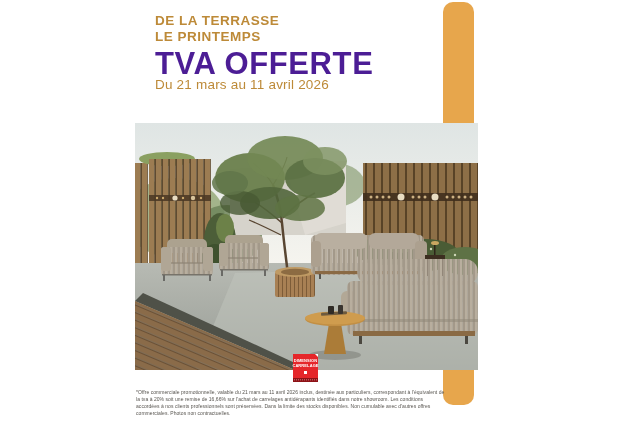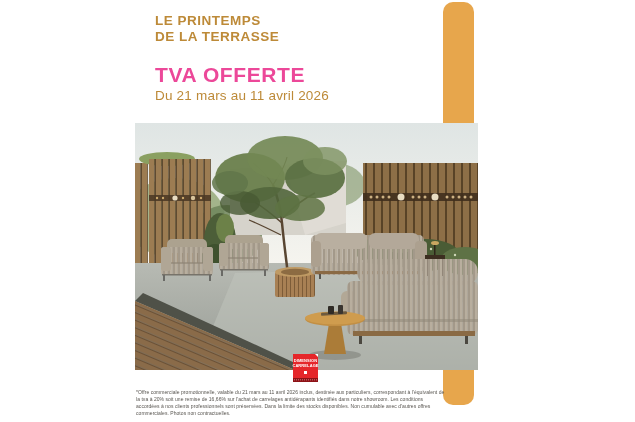--- a/index.html
+++ b/index.html
@@ -6,21 +6,21 @@
   .page{position:relative;width:635px;height:422px;background:#ffffff;overflow:hidden;
         font-family:"Liberation Sans", sans-serif;}
 
   
   .gold-bar{position:absolute;left:443px;top:2px;width:31px;height:403px;
             background:#e7a64c;border-radius:10px;z-index:1;}
 
   
   .header{position:absolute;left:155px;top:13px;z-index:3;}
   .eyebrow{color:#bd8a38;font-size:13.5px;font-weight:700;line-height:15.5px;letter-spacing:0.5px;}
-  .title{color:#ec4899;font-size:21px;font-weight:700;letter-spacing:0.6px;margin-top:18px;line-height:26px;}
+  .title{color:#4c1d95;font-size:31px;font-weight:700;letter-spacing:0.6px;margin-top:7px;line-height:26px;}
   .dates{color:#bd8a38;font-size:13.5px;font-weight:400;letter-spacing:0.2px;}
 
   
   .photo{position:absolute;left:135px;top:123px;width:343px;height:247px;overflow:hidden;
          background:#e9ece9;z-index:2;}
   .photo svg{display:block;}
 
   
   .logo{position:absolute;left:293px;top:354px;width:25px;height:28px;background:#e5262a;z-index:4;
         display:flex;flex-direction:column;align-items:center;}
@@ -39,22 +39,22 @@
          color:#57544f;font-size:5px;line-height:6.9px;letter-spacing:0.05px;}
 </style>
 </head>
 <body>
 
 <div class="page">
 
   <div class="gold-bar"></div>
 
   <div class="header">
+    <div class="eyebrow">DE LA TERRASSE</div>
     <div class="eyebrow">LE PRINTEMPS</div>
-    <div class="eyebrow">DE LA TERRASSE</div>
     <div class="title">TVA OFFERTE</div>
     <div class="dates">Du 21 mars au 11 avril 2026</div>
   </div>
 
   <div class="photo">
     <svg width="343" height="247" viewBox="0 0 343 247">
       <defs>
         <linearGradient id="sky" x1="0" y1="0" x2="0" y2="1">
           <stop offset="0" stop-color="#dfe5e4"></stop>
             <stop offset="1" stop-color="#f7f5ef"></stop>

